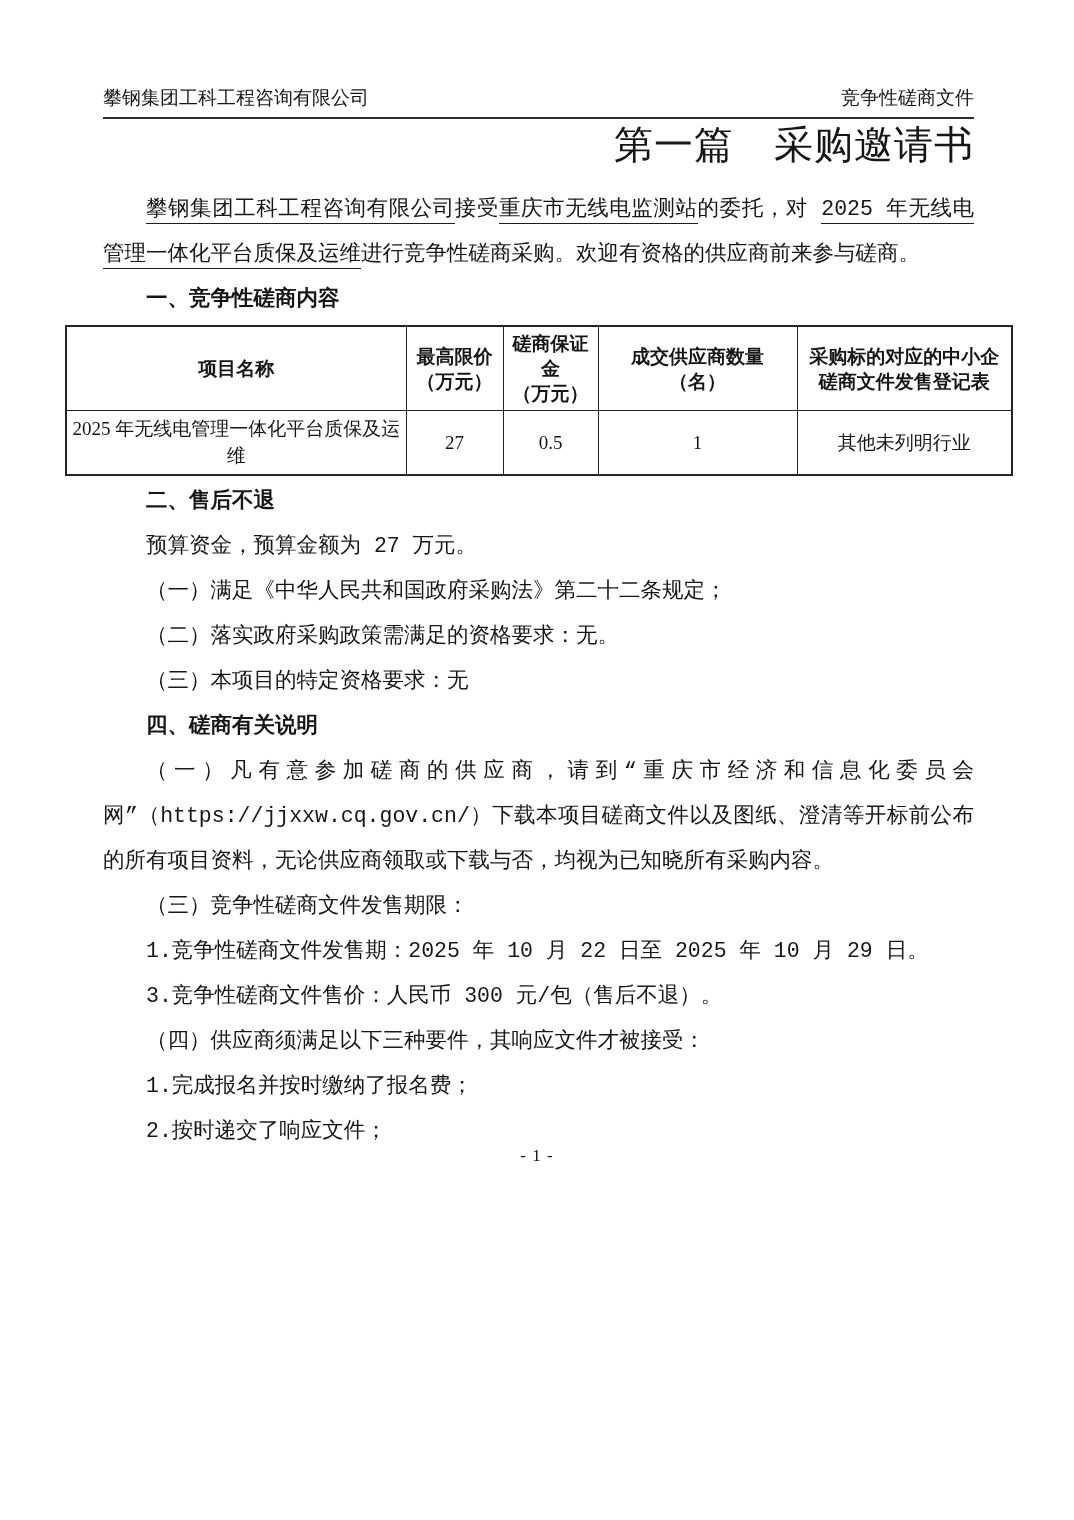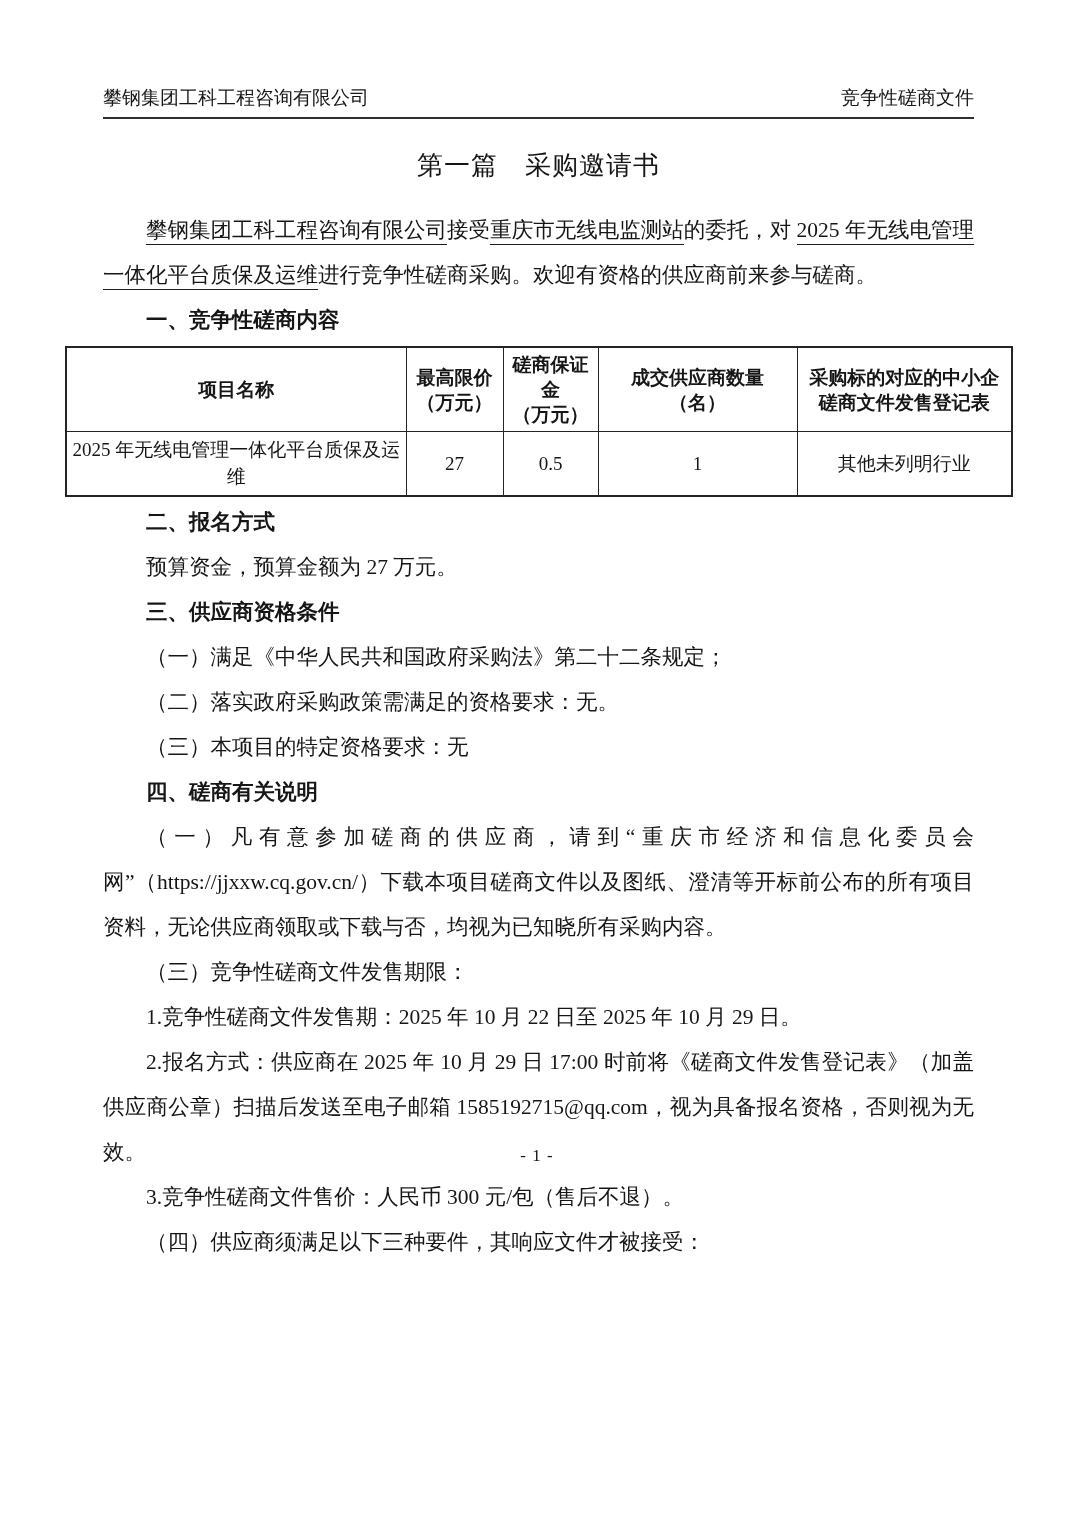--- a/index.html
+++ b/index.html
@@ -22,34 +22,35 @@
     justify-content: space-between;
     align-items: flex-end;
     font-size: 19px;
     line-height: 24px;
     padding-bottom: 7px;
     border-bottom: 2px solid #2e2e2e;
   }
 
   
   .title {
-    text-align: center;
-    font-size: 26px;
+    text-align: right;
+    font-size: 39px;
     font-weight: normal;
     line-height: 46px;
-    margin-top: 24px;
+    margin-top: 3px;
     letter-spacing: 1px;
   }
 
   
   .p {
     font-size: 21.5px;
     line-height: 45px;
     text-align: justify;
     text-indent: 2em;
+    font-family: Liberation Mono, monospace;
   }
   .b { font-weight: bold; }
 
   .intro { margin-top: 19px; }
   .uline { border-bottom: 1px solid #1d1d1d; padding-bottom: 2px; }
 
   
   table.ptable {
     width: 946px;
     margin: 3px 0 3px -38px;
@@ -136,33 +137,31 @@
     <tr>
       <td>2025 年无线电管理一体化平台质保及运维</td>
       <td>27</td>
       <td>0.5</td>
       <td>1</td>
       <td>其他未列明行业</td>
     </tr>
   </tbody>
     </table>
 
-  <p class="p b">二、报名方式</p>
+  <p class="p b">二、售后不退</p>
   <p class="p">预算资金，预算金额为 27 万元。</p>
 
-  <p class="p b">三、供应商资格条件</p>
   <p class="p">（一）满足《中华人民共和国政府采购法》第二十二条规定；</p>
   <p class="p">（二）落实政府采购政策需满足的资格要求：无。</p>
   <p class="p">（三）本项目的特定资格要求：无</p>
 
   <p class="p b">四、磋商有关说明</p>
   <p class="p">（一）凡有意参加磋商的供应商，请到“重庆市经济和信息化委员会网”（https://jjxxw.cq.gov.cn/）下载本项目磋商文件以及图纸、澄清等开标前公布的所有项目资料，无论供应商领取或下载与否，均视为已知晓所有采购内容。</p>
   <p class="p">（三）竞争性磋商文件发售期限：</p>
   <p class="p">1.竞争性磋商文件发售期：2025 年 10 月 22 日至 2025 年 10 月 29 日。</p>
-  <p class="p">2.报名方式：供应商在 2025 年 10 月 29 日 17:00 时前将《磋商文件发售登记表》（加盖供应商公章）扫描后发送至电子邮箱 1585192715@qq.com，视为具备报名资格，否则视为无效。</p>
   <p class="p">3.竞争性磋商文件售价：人民币 300 元/包（售后不退）。</p>
   <p class="p">（四）供应商须满足以下三种要件，其响应文件才被接受：</p>
   <p class="p">1.完成报名并按时缴纳了报名费；</p>
   <p class="p">2.按时递交了响应文件；</p>
 
   <div class="footer">- 1 -</div>
 
 </div>
 
 </body></html>

